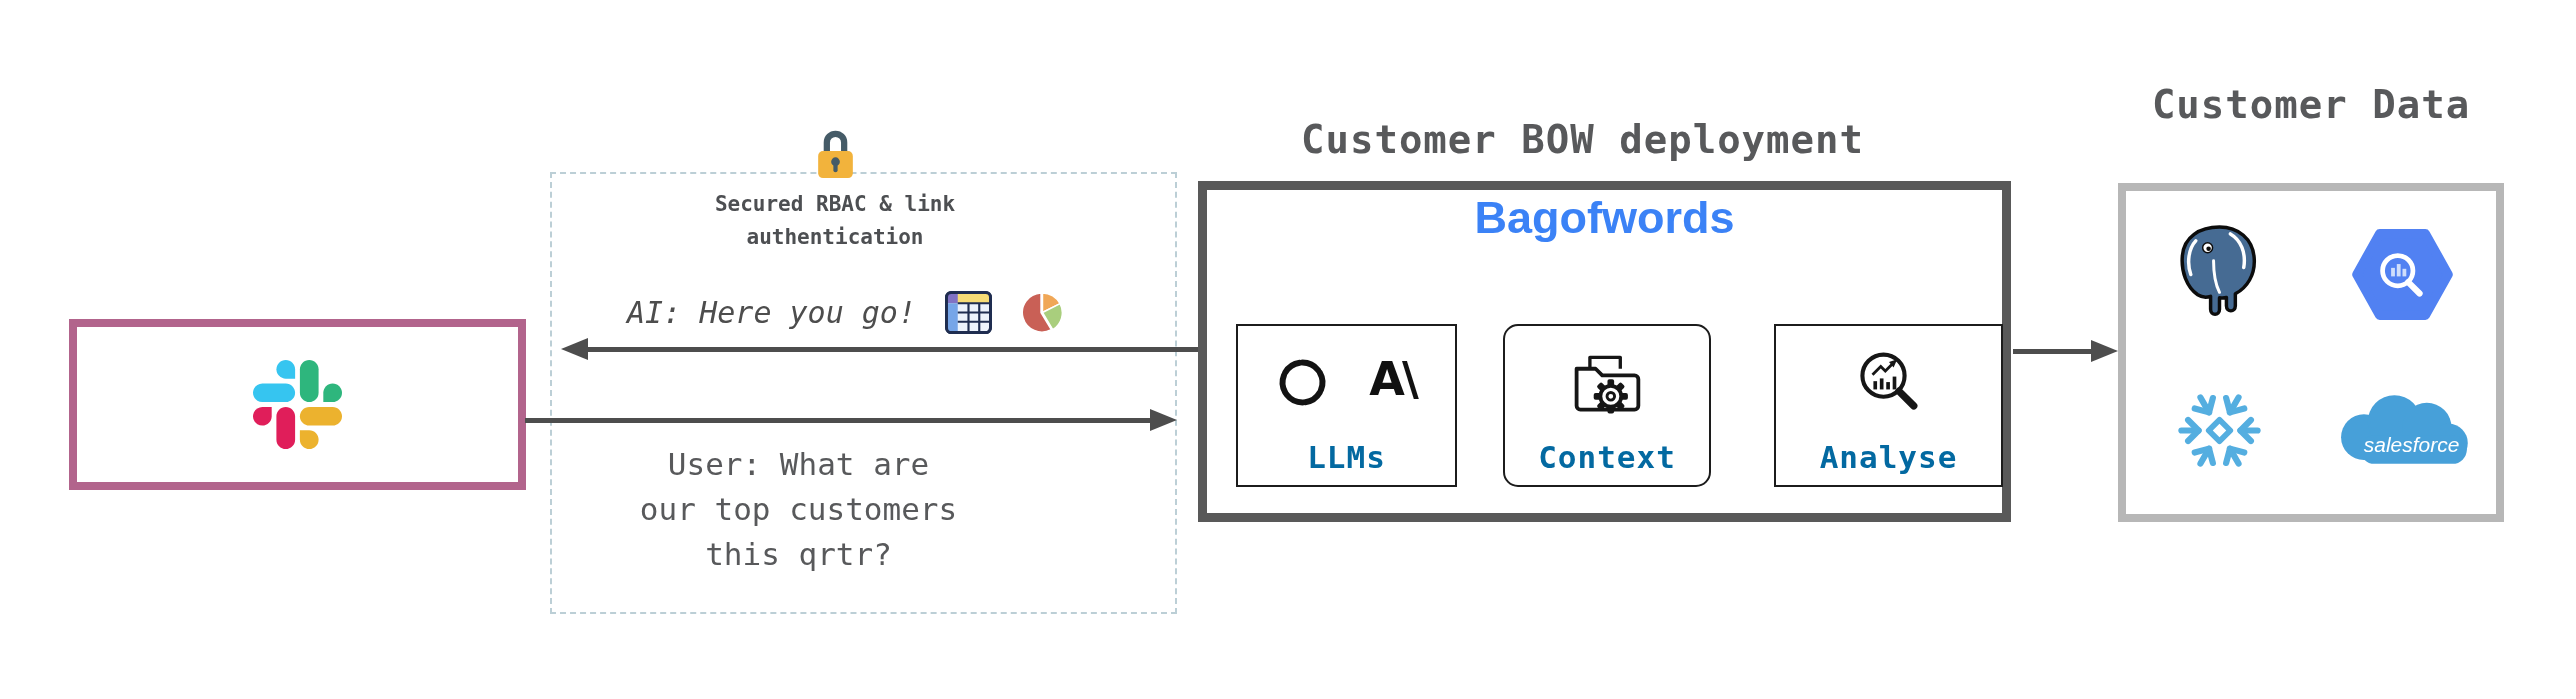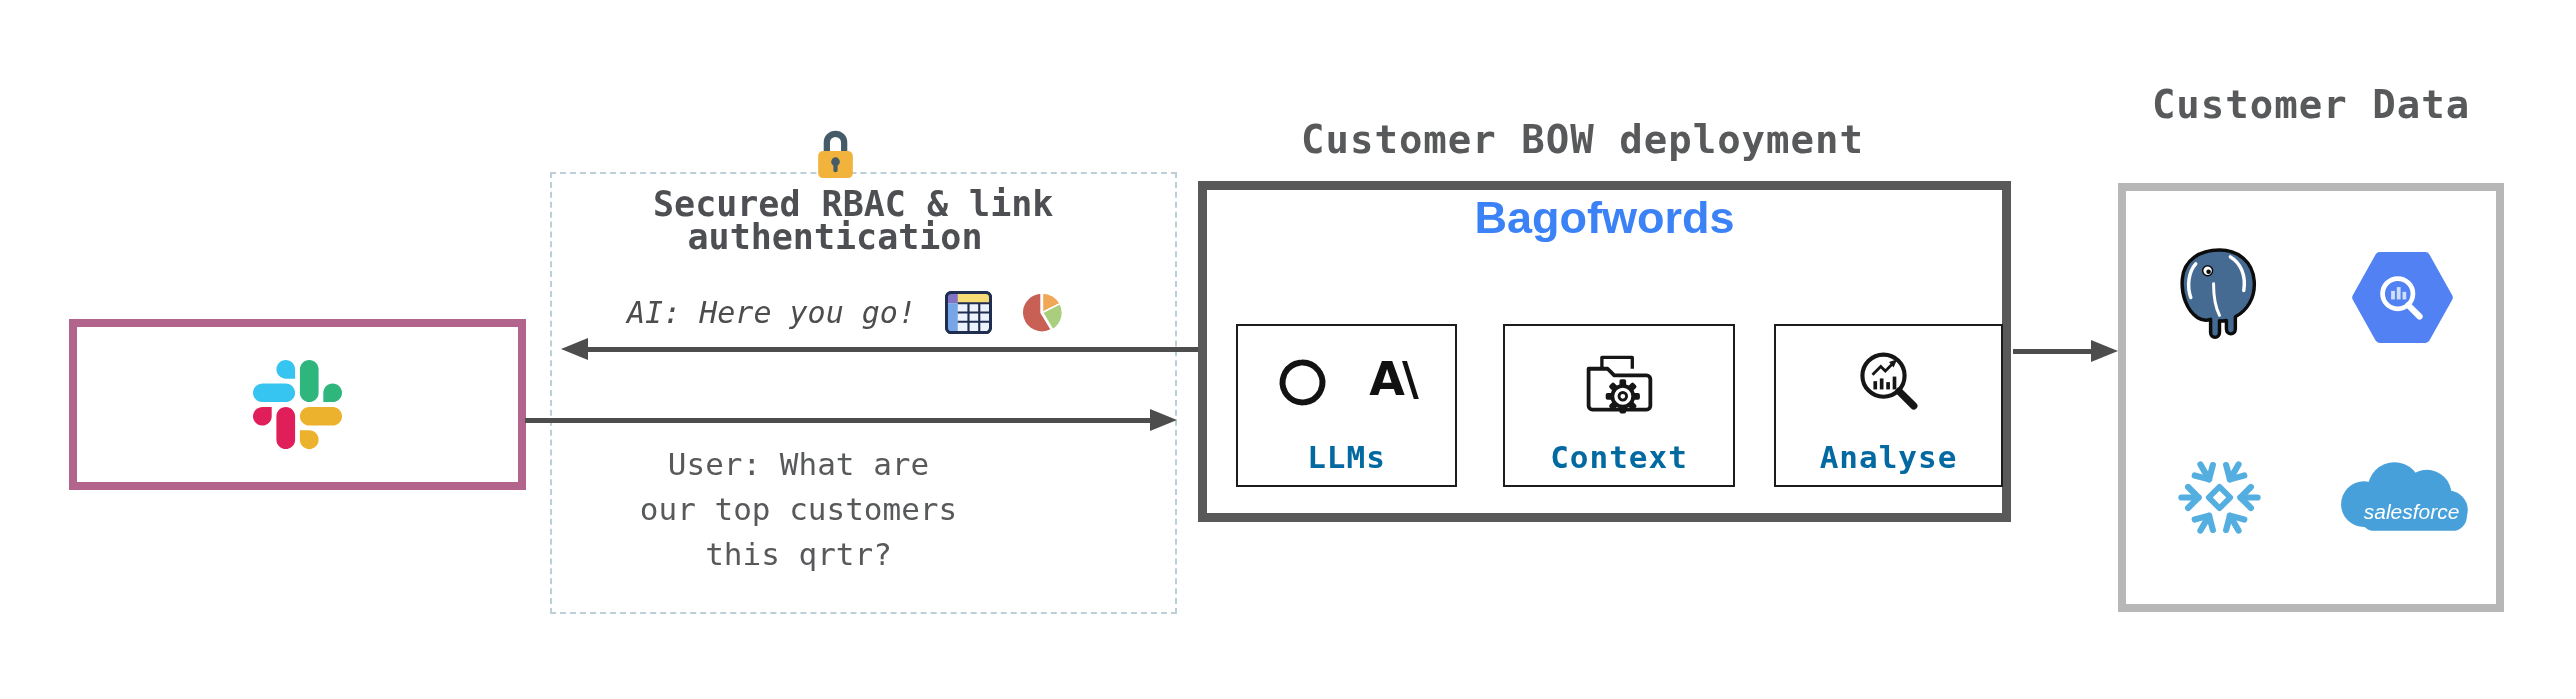--- a/index.html
+++ b/index.html
@@ -11,21 +11,21 @@
               color:#58595b;text-align:center;letter-spacing:1px;white-space:nowrap;}
   
   .slack-box{left:69px;top:319px;width:457px;height:171px;border:8.7px solid #b2648c;
              box-sizing:border-box;background:#fff;display:flex;align-items:center;justify-content:center;}
   #slack-title{left:69px;top:254px;width:457px;}
   
   .secure-box{left:550px;top:172px;width:627px;height:442px;border:2.9px dashed #bccfd6;
               box-sizing:border-box;background:transparent;}
   #lock{left:816px;top:128px;}
   .secured-text{left:653px;top:188px;width:364px;text-align:center;font-weight:bold;
-                font-size:35px;line-height:33px;color:#4d4f52;white-space:nowrap;}
+                font-size:21px;line-height:33px;color:#4d4f52;white-space:nowrap;}
   .ai-row{left:627px;top:289px;height:47px;display:flex;align-items:center;gap:29px;}
   .ai-msg{font-style:italic;font-size:30px;color:#4d4d4d;white-space:nowrap;}
   .user-text{left:602px;top:442px;width:393px;text-align:center;font-size:31px;
              line-height:45px;color:#58595b;white-space:nowrap;}
   
   .arrow-line{height:4.9px;background:#4d4d4d;}
   .head-left{width:0;height:0;border-top:11.7px solid transparent;border-bottom:11.7px solid transparent;
              border-right:27px solid #4d4d4d;}
   .head-right{width:0;height:0;border-top:11.7px solid transparent;border-bottom:11.7px solid transparent;
               border-left:27px solid #4d4d4d;}
@@ -37,29 +37,29 @@
   #data-arrow-head{left:2091px;top:340px;}
   
   #bow-title{left:1176px;top:117px;width:813px;}
   .bow-box{left:1198px;top:181px;width:813px;height:341px;border:9.7px solid #595959;
            box-sizing:border-box;background:#fff;}
   #bagofwords{left:1198px;top:192px;width:813px;text-align:center;
               font-family:"Liberation Sans",sans-serif;font-weight:bold;font-size:45px;color:#3b82f6;}
   .module{top:324px;height:163px;border:2.9px solid #1c1c1c;box-sizing:border-box;background:#fff;
           display:flex;flex-direction:column;align-items:center;justify-content:flex-end;padding-bottom:9.7px;}
   #module-llms{left:1236px;width:221px;}
-  #module-context{left:1503px;width:232px;}
+  #module-context{left:1503px;width:208px;border-radius:15px;}
   #module-analyse{left:1774px;width:229px;}
   .module-icons{flex:1;display:flex;align-items:center;justify-content:center;gap:41px;width:100%;}
   .module-label{font-weight:bold;font-size:31px;color:#0369a1;letter-spacing:1px;}
   .anthropic{font-family:"DejaVu Sans",sans-serif;font-weight:bold;font-size:46px;color:#111;
              letter-spacing:-2.9px;line-height:1;transform:translateY(-3.9px);}
   
   #data-title{left:2118px;top:82px;width:386px;}
-  .data-box{left:2118px;top:183px;width:386px;height:429px;border:8.7px solid #b7b7b7;box-sizing:border-box;
+  .data-box{left:2118px;top:183px;width:386px;height:339px;border:8.7px solid #b7b7b7;box-sizing:border-box;
             background:#fff;display:grid;grid-template-columns:1fr 1fr;grid-template-rows:1fr 1fr;
             place-items:center;padding:11.7px 7.8px;gap:12px;}
 </style>
 </head>
 <body>
 
 <div class="canvas">
 
 
   <div class="abs slack-box">

